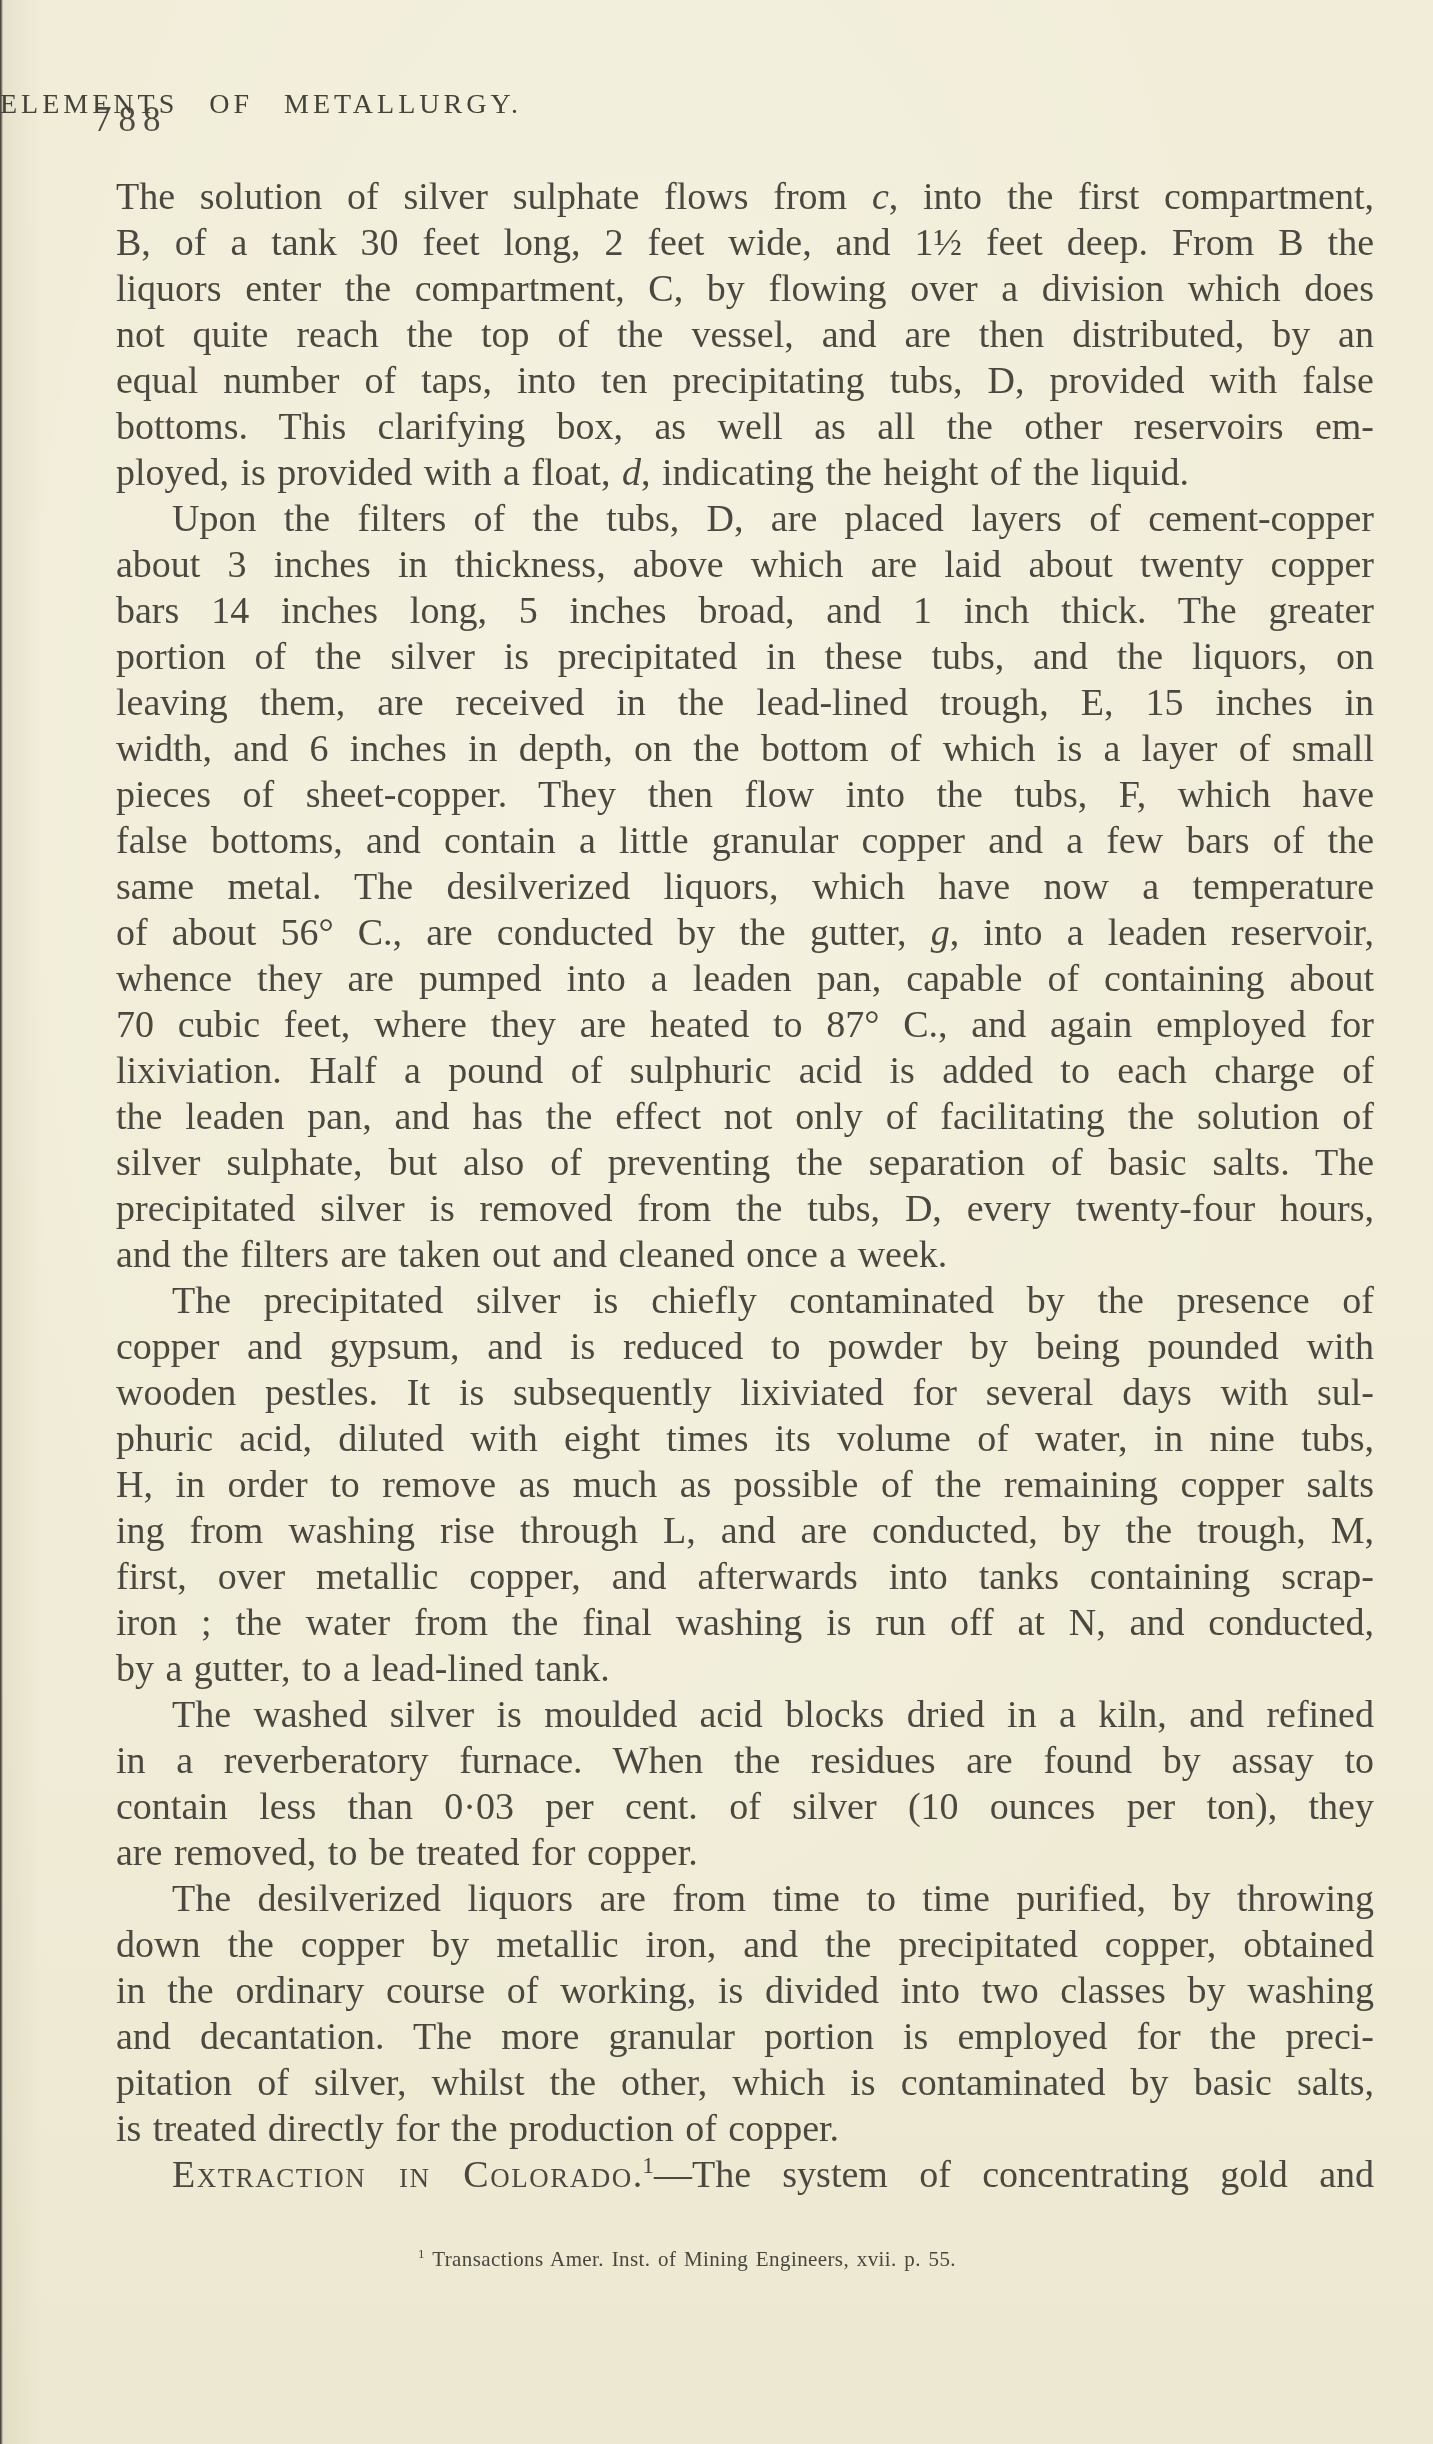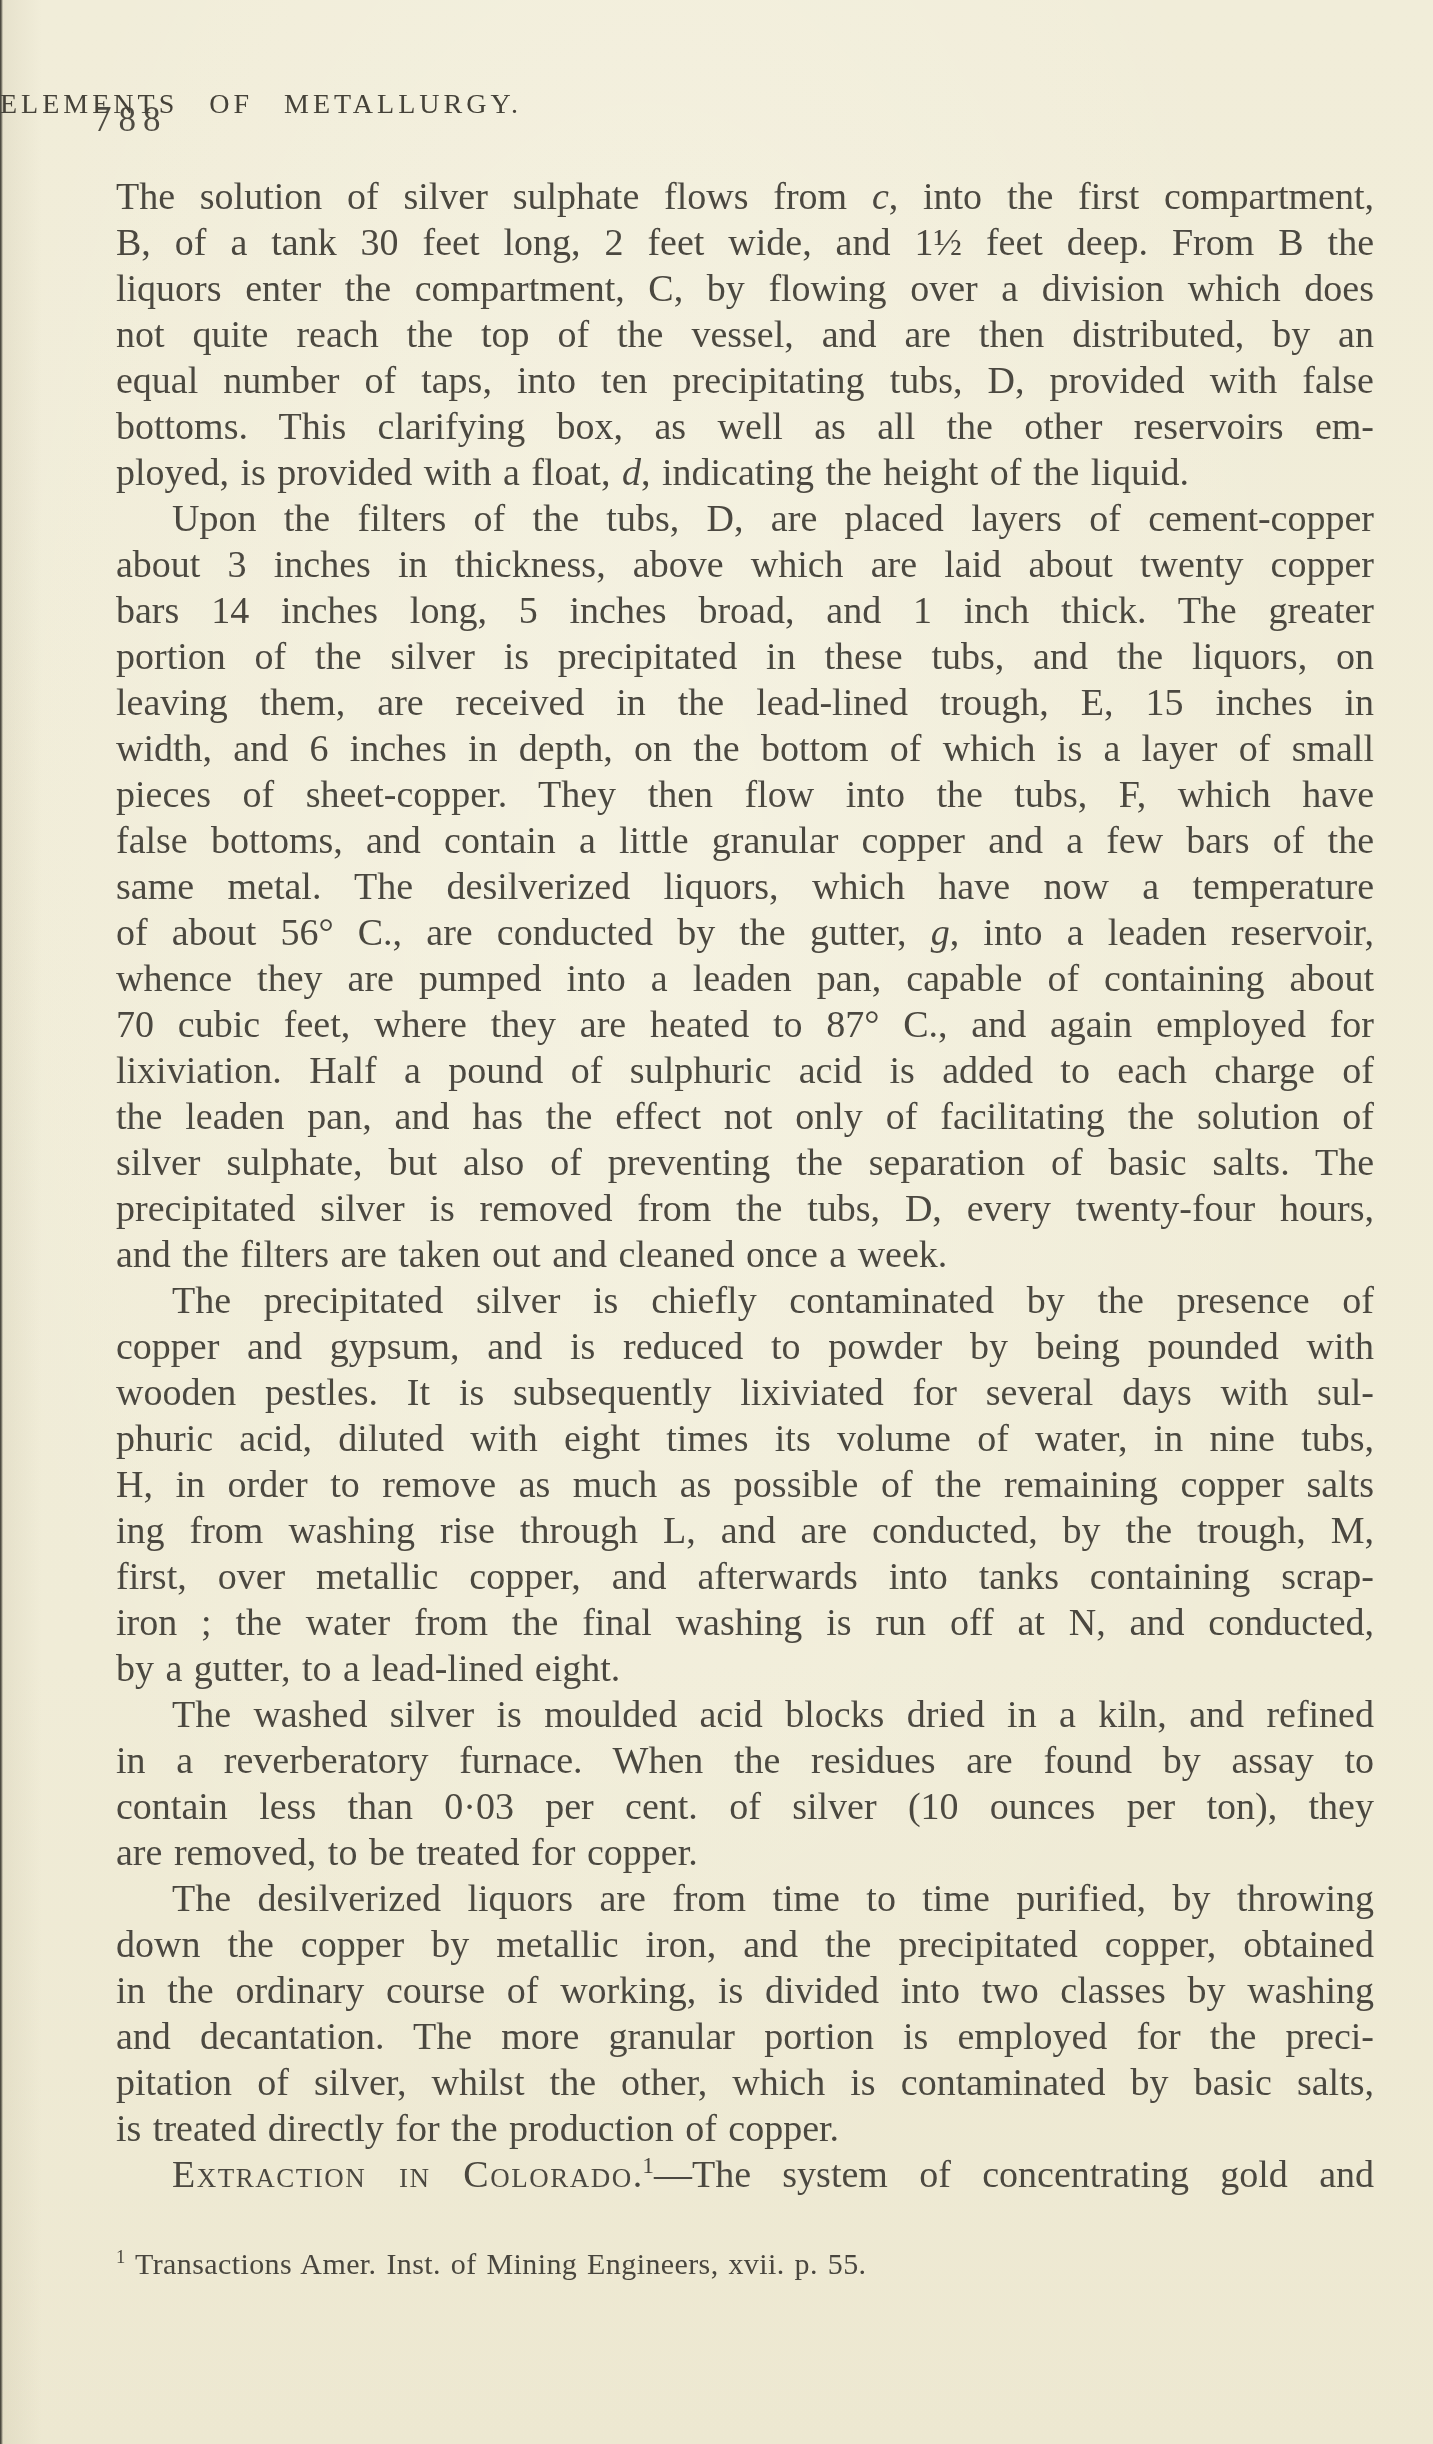--- a/index.html
+++ b/index.html
@@ -41,22 +41,22 @@
     text-align:justify;
     text-align-last:justify;
     white-space:normal;
   }
   .line.last{text-align-last:left;}
   .para.indent .line:first-child{text-indent:56px;}
   .line i{font-style:italic;}
   .sc{font-variant:small-caps;letter-spacing:1.5px;}
   sup{font-size:0.62em;vertical-align:super;line-height:0;}
   .footnote{
-    position:absolute;left:116px;top:2247px;width:1190px;
-    font-size:30px;color:#49463e;
+    position:absolute;left:92px;top:2247px;width:1190px;
+    text-align:center;font-size:21px;color:#49463e;
     letter-spacing:0.4px;word-spacing:2px;
   }
 </style>
 </head>
 <body>
 
 <div class="page">
   <div class="edge-left"></div>
   <div class="pagenum">788</div>
   <div class="runhead">ELEMENTS OF METALLURGY.</div>
@@ -91,21 +91,21 @@
       </div>
       <div class="para indent">
         <div class="line">The precipitated silver is chiefly contaminated by the presence of</div>
         <div class="line">copper and gypsum, and is reduced to powder by being pounded with</div>
         <div class="line">wooden pestles.  It is subsequently lixiviated for several days with sul-</div>
         <div class="line">phuric acid, diluted with eight times its volume of water, in nine tubs,</div>
         <div class="line">H, in order to remove as much as possible of the remaining copper salts</div>
         <div class="line">ing from washing rise through L, and are conducted, by the trough, M,</div>
         <div class="line">first, over metallic copper, and afterwards into tanks containing scrap-</div>
         <div class="line">iron ; the water from the final washing is run off at N, and conducted,</div>
-        <div class="line last">by a gutter, to a lead-lined eight.</div>
+        <div class="line last">by a gutter, to a lead-lined tank.</div>
       </div>
       <div class="para indent">
         <div class="line">The washed silver is moulded acid blocks dried in a kiln, and refined</div>
         <div class="line">in a reverberatory furnace.  When the residues are found by assay to</div>
         <div class="line">contain less than 0·03 per cent. of silver (10 ounces per ton), they</div>
         <div class="line last">are removed, to be treated for copper.</div>
       </div>
       <div class="para indent">
         <div class="line">The desilverized liquors are from time to time purified, by throwing</div>
         <div class="line">down the copper by metallic iron, and the precipitated copper, obtained</div>

